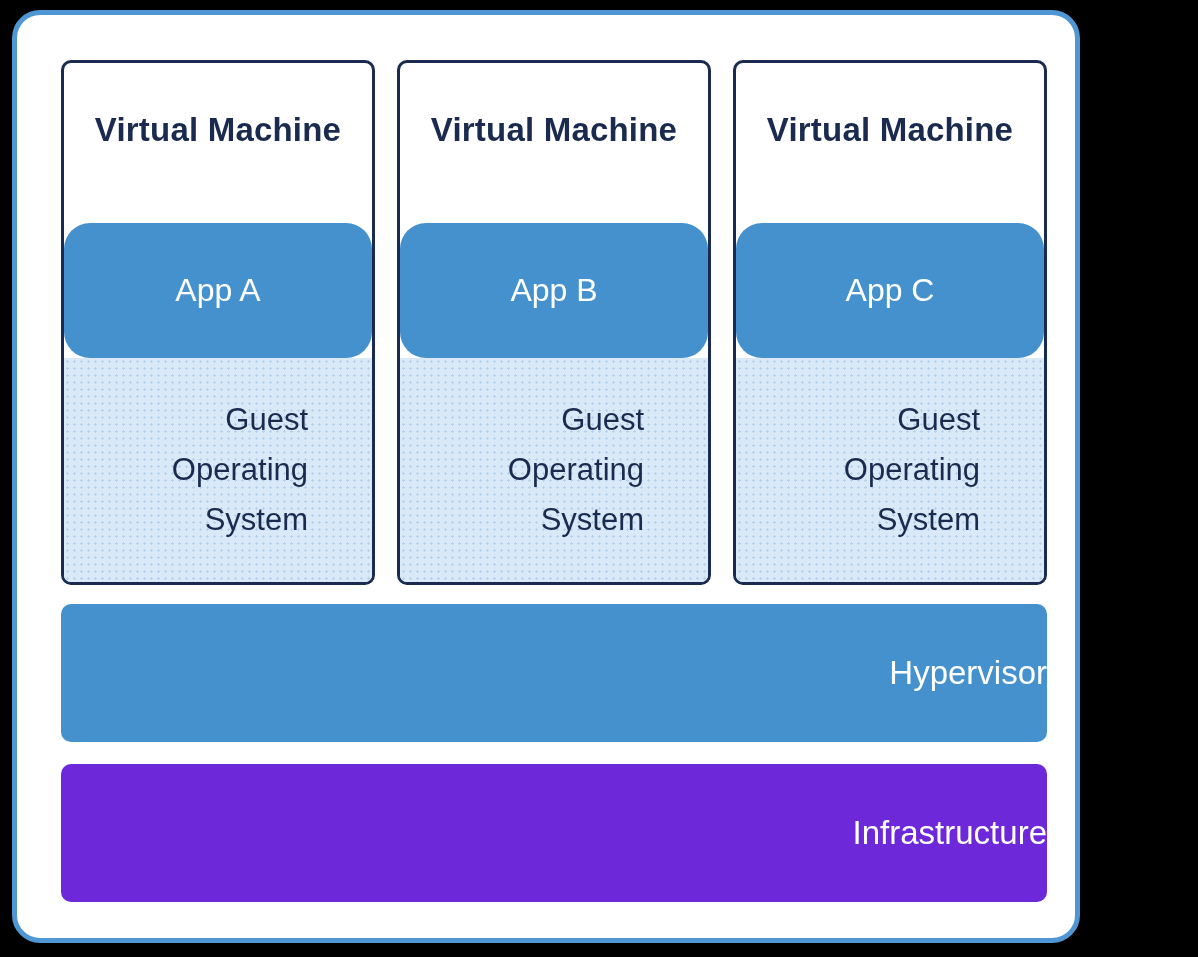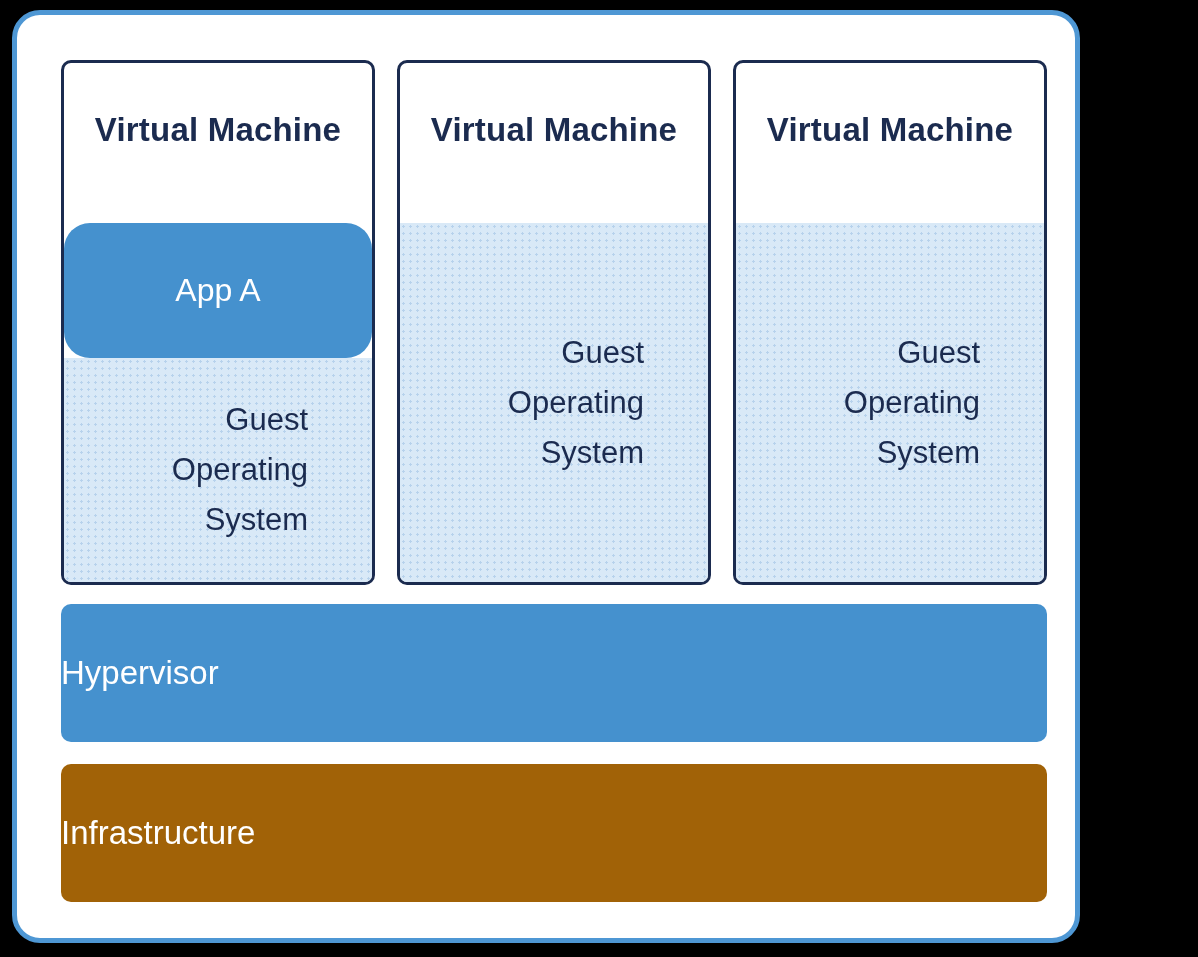--- a/index.html
+++ b/index.html
@@ -87,34 +87,34 @@
 
   .vm-guest .guest-label {
     max-width: 180px;
   }
 
   .layer-bar {
     height: 138px;
     border-radius: 10px;
     display: flex;
     align-items: center;
-    justify-content: flex-start;
+    justify-content: flex-end;
     color: #ffffff;
     font-size: 33px;
     font-weight: 400;
   }
 
   .hypervisor-bar {
     margin-top: 19px;
     background: #4591CE;
   }
 
   .infrastructure-bar {
     margin-top: 22px;
-    background: #a16207;
+    background: #6d28d9;
   }
 </style>
 </head>
 <body>
 
 <div class="canvas">
 
   <div class="vm-row">
 
     <div class="vm-box">
@@ -126,28 +126,34 @@
       </div>
       <div class="vm-guest">
         <span class="guest-label">Guest Operating System</span>
       </div>
     </div>
 
     <div class="vm-box">
       <div class="vm-title-area">
         <div class="vm-title">Virtual Machine</div>
       </div>
+      <div class="vm-app">
+        <span>App B</span>
+      </div>
       <div class="vm-guest">
         <span class="guest-label">Guest Operating System</span>
       </div>
     </div>
 
     <div class="vm-box">
       <div class="vm-title-area">
         <div class="vm-title">Virtual Machine</div>
+      </div>
+      <div class="vm-app">
+        <span>App C</span>
       </div>
       <div class="vm-guest">
         <span class="guest-label">Guest Operating System</span>
       </div>
     </div>
 
   </div>
 
   <div class="layer-bar hypervisor-bar">
     <span>Hypervisor</span>

